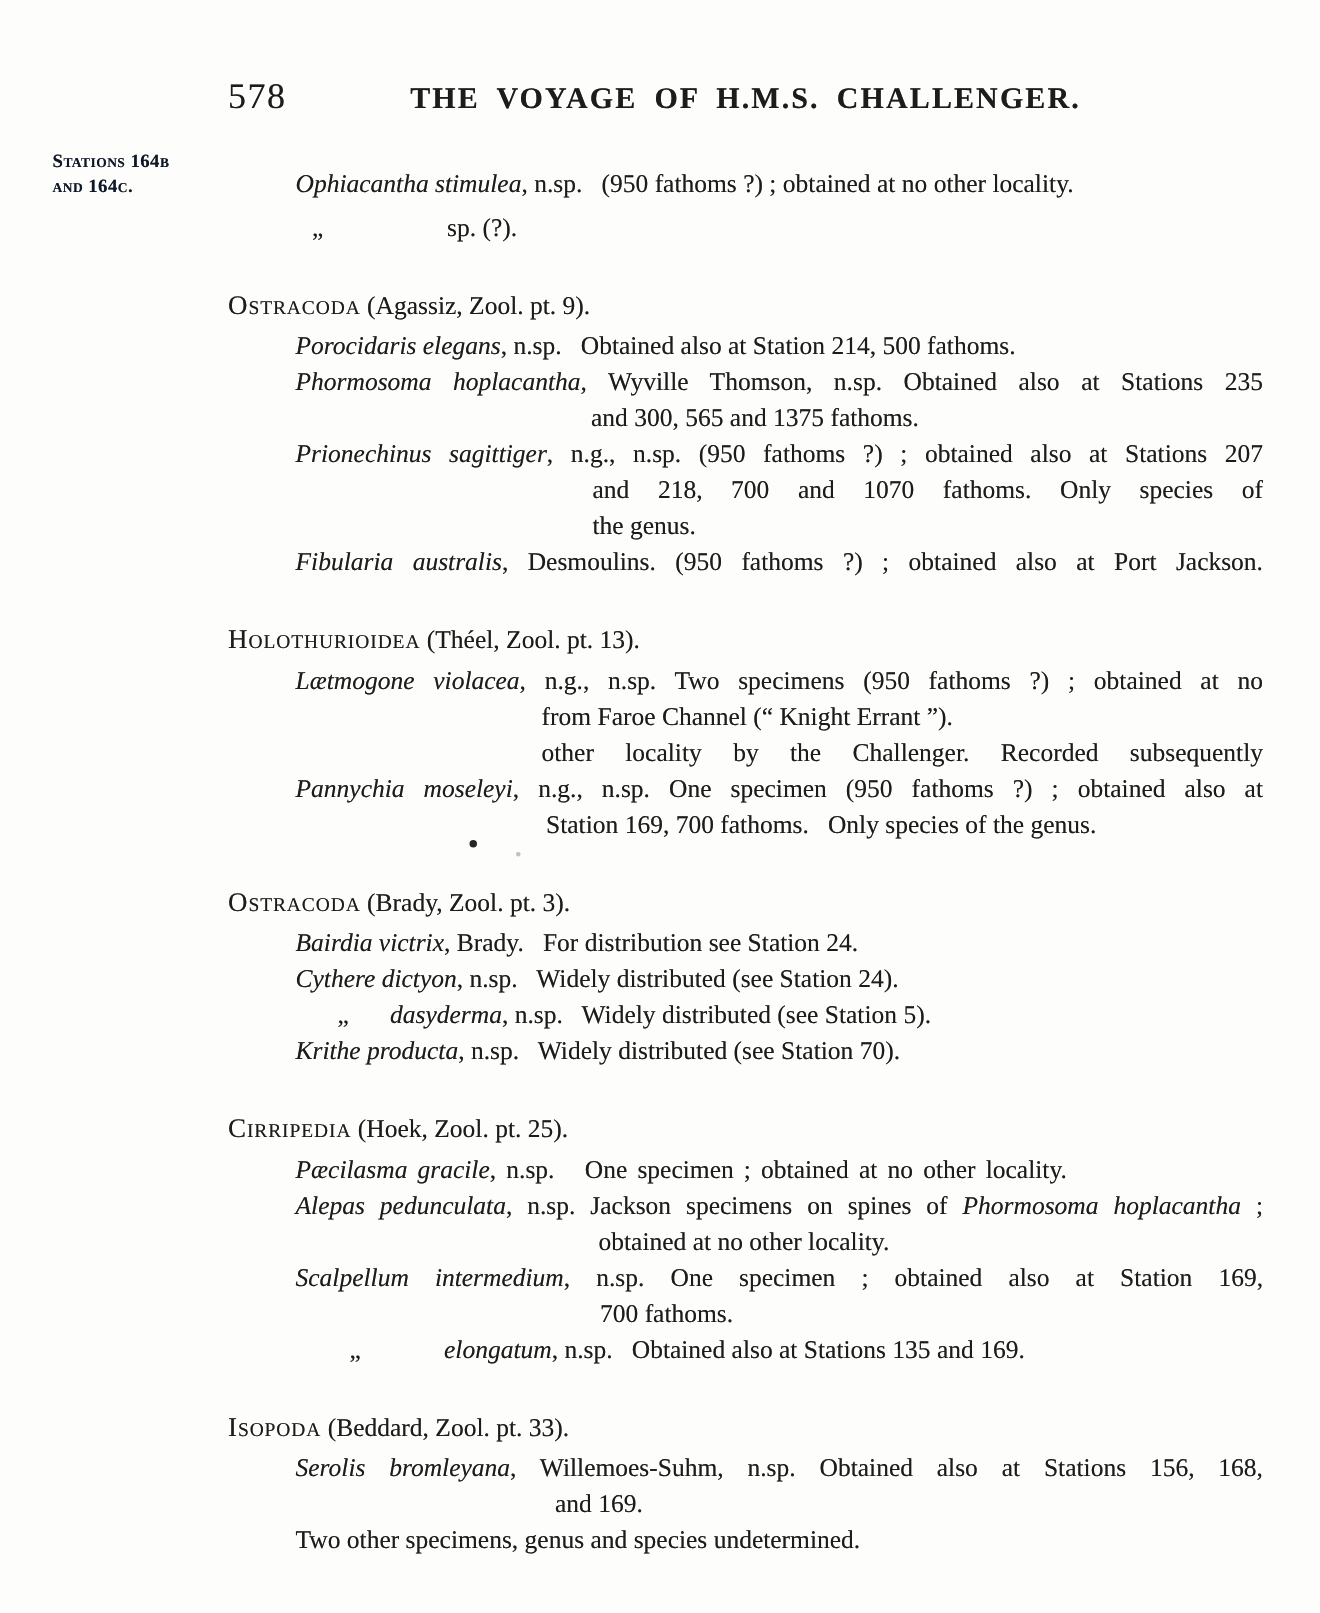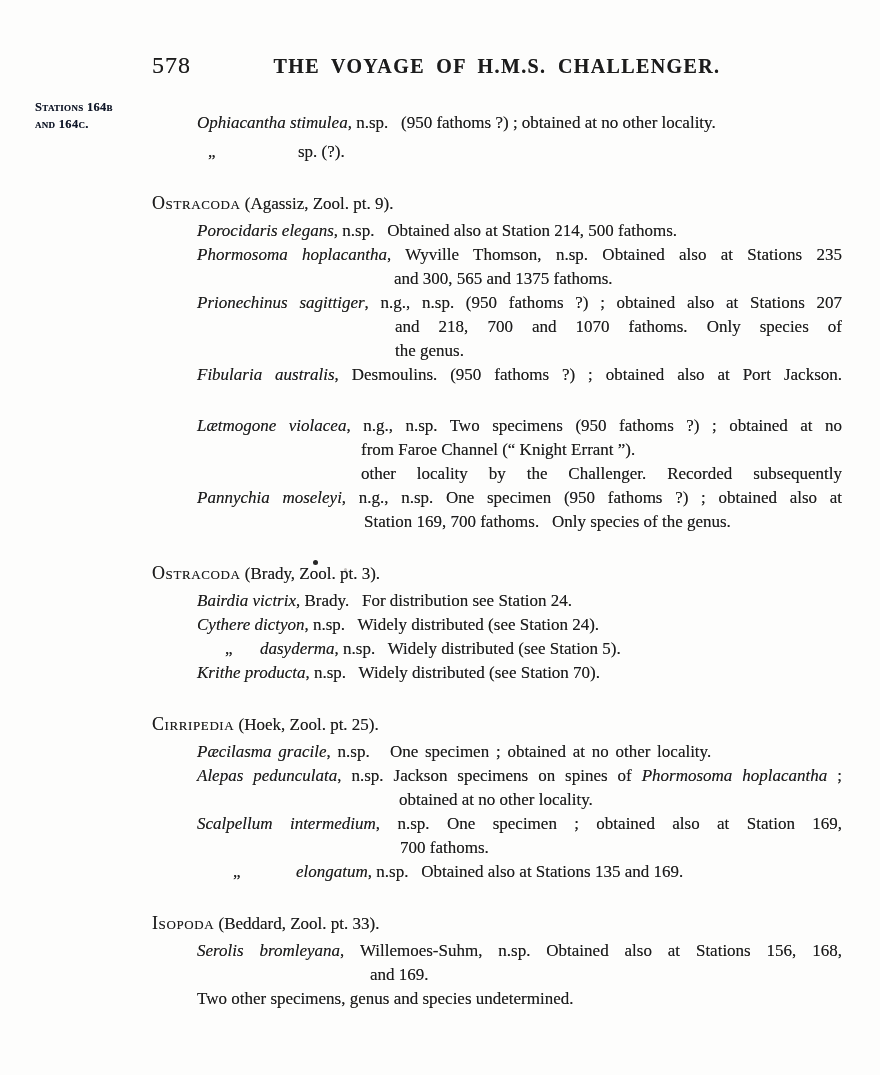--- a/index.html
+++ b/index.html
@@ -77,20 +77,21 @@
         <div class="line sp"><span class="it">Porocidaris elegans</span><span>, n.sp.   Obtained also at Station 214, 500 fathoms.</span></div>
         <div class="line sp just"><span class="it">Phormosoma hoplacantha</span><span>, Wyville Thomson, n.sp.  Obtained also at Stations 235</span></div>
         <div class="line c-phorm">and 300, 565 and 1375 fathoms.</div>
         <div class="line sp just"><span class="it">Prionechinus sagittiger</span><span>, n.g., n.sp.  (950 fathoms ?) ; obtained also at Stations 207</span></div>
         <div class="line c-prion just">and 218, 700 and 1070 fathoms.  Only species of</div>
         <div class="line c-prion">the genus.</div>
         <div class="line sp just"><span class="it">Fibularia australis</span><span>, Desmoulins.  (950 fathoms ?) ; obtained also at Port Jackson.</span></div>
       </section>
 
       <section class="sect">
+        <div class="line heading"><span class="sc">Holothurioidea</span><span> (Théel, Zool. pt. 13).</span></div>
         <div class="line sp just"><span class="it">Lætmogone violacea</span><span>, n.g., n.sp.  Two specimens (950 fathoms ?) ; obtained at no</span></div>
         <div class="line c-laet">from Faroe Channel (“ Knight Errant ”).</div>
         <div class="line c-laet just">other locality by the Challenger.  Recorded subsequently</div>
         <div class="line sp just"><span class="it">Pannychia moseleyi</span><span>, n.g., n.sp.  One specimen (950 fathoms ?) ; obtained also at</span></div>
         <div class="line c-pann">Station 169, 700 fathoms.   Only species of the genus.</div>
       </section>
 
       <section class="sect">
         <div class="line heading"><span class="sc">Ostracoda</span><span> (Brady, Zool. pt. 3).</span></div>
         <div class="line sp"><span class="it">Bairdia victrix</span><span>, Brady.   For distribution see Station 24.</span></div>

